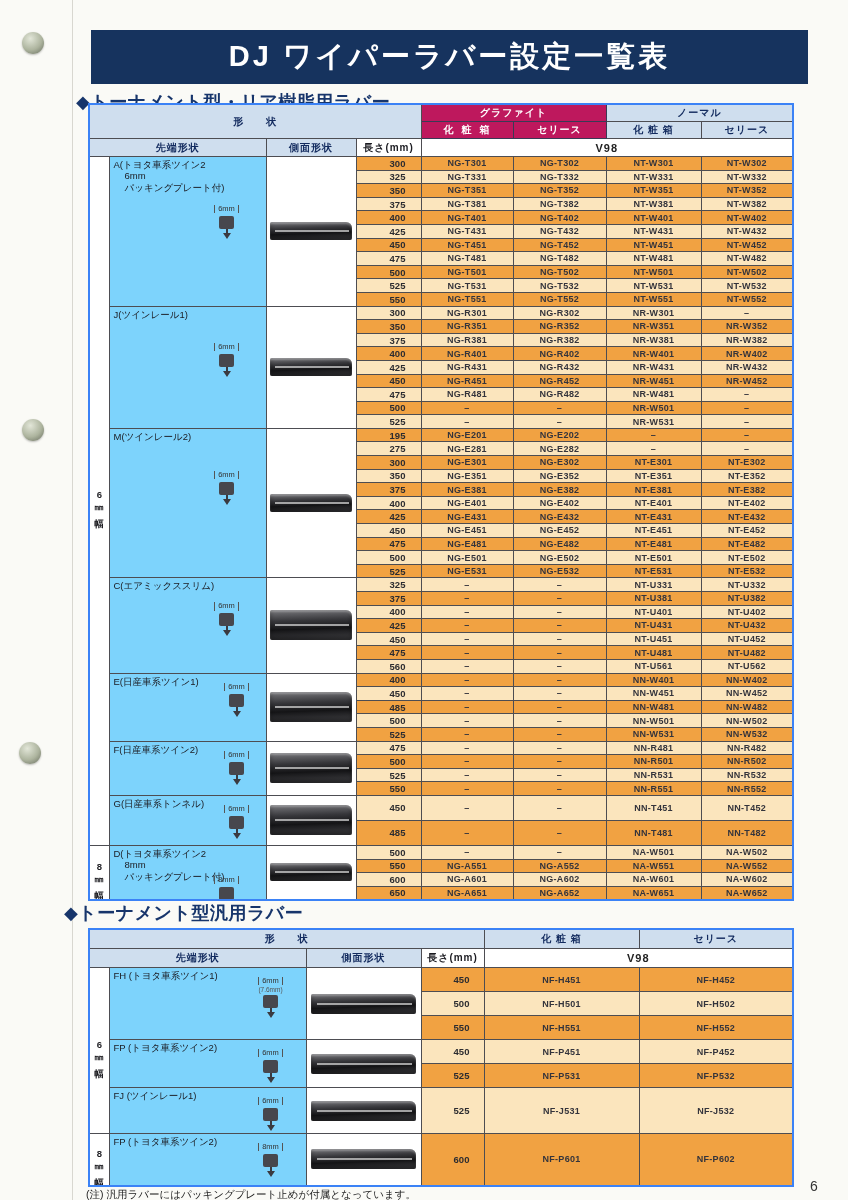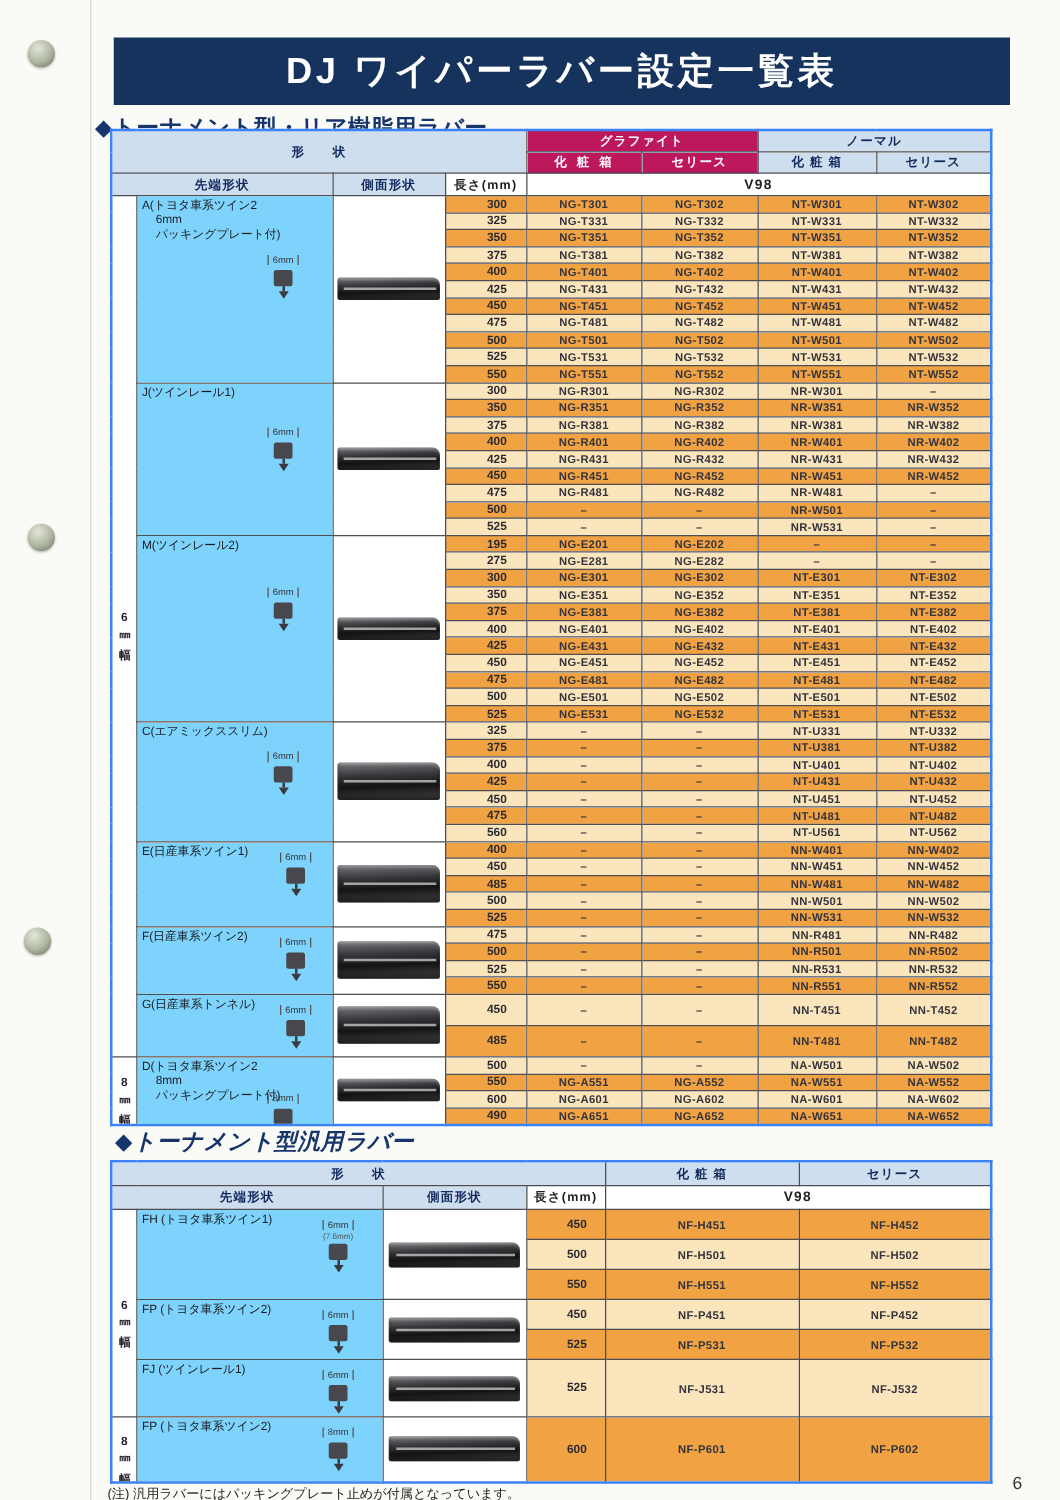--- a/index.html
+++ b/index.html
@@ -16,21 +16,21 @@
   }
   #hole1{left:22px;top:32px;} #hole2{left:22px;top:419px;} #hole3{left:19px;top:742px;}
 
   .titlebar{
     position:absolute;left:75px;top:30px;width:717px;height:54px;
     background:#16335e;color:#ffffff;display:flex;align-items:center;justify-content:center;
     font-size:29px;font-weight:bold;letter-spacing:3px;margin-left:16px;
   }
   .sec-heading{position:absolute;color:#17356b;font-weight:bold;font-size:18px;letter-spacing:.5px;}
   #heading1{left:76px;top:90px;}
-  #heading2{left:92px;top:901px;font-style:italic;}
+  #heading2{left:64px;top:901px;}
 
   table{border-collapse:collapse;table-layout:fixed;border:2px solid #3b82f6;background:#fff;}
   #table1{position:absolute;left:88px;top:103px;width:704px;}
   #table2{position:absolute;left:88px;top:928px;width:704px;}
   th,td{border:1px solid #4d4d52;padding:0;text-align:center;vertical-align:middle;overflow:hidden;}
   thead th{background:#cfdeee;color:#122a5e;font-size:10px;font-weight:bold;letter-spacing:1px;}
   thead th.navy{background:#be185d;color:#ffffff;border-color:#3a3a55;font-family:Liberation Mono, monospace;}
   thead th.white{background:#ffffff;color:#1c1c22;}
   thead th.v98{font-size:11px;color:#222;letter-spacing:1px;}
   #table1 thead tr:nth-child(1) th{height:16px;}
@@ -572,21 +572,21 @@
         <td class="code">NA-W552</td>
       </tr>
       <tr class="sec-D rowB">
         <td class="len">600</td>
         <td class="code">NG-A601</td>
         <td class="code">NG-A602</td>
         <td class="code">NA-W601</td>
         <td class="code">NA-W602</td>
       </tr>
       <tr class="sec-D rowA">
-        <td class="len">490</td>
+        <td class="len">650</td>
         <td class="code">NG-A651</td>
         <td class="code">NG-A652</td>
         <td class="code">NA-W651</td>
         <td class="code">NA-W652</td>
       </tr>
     </tbody>
 </table>
 
 <div id="heading2" class="sec-heading">◆トーナメント型汎用ラバー</div>
 

